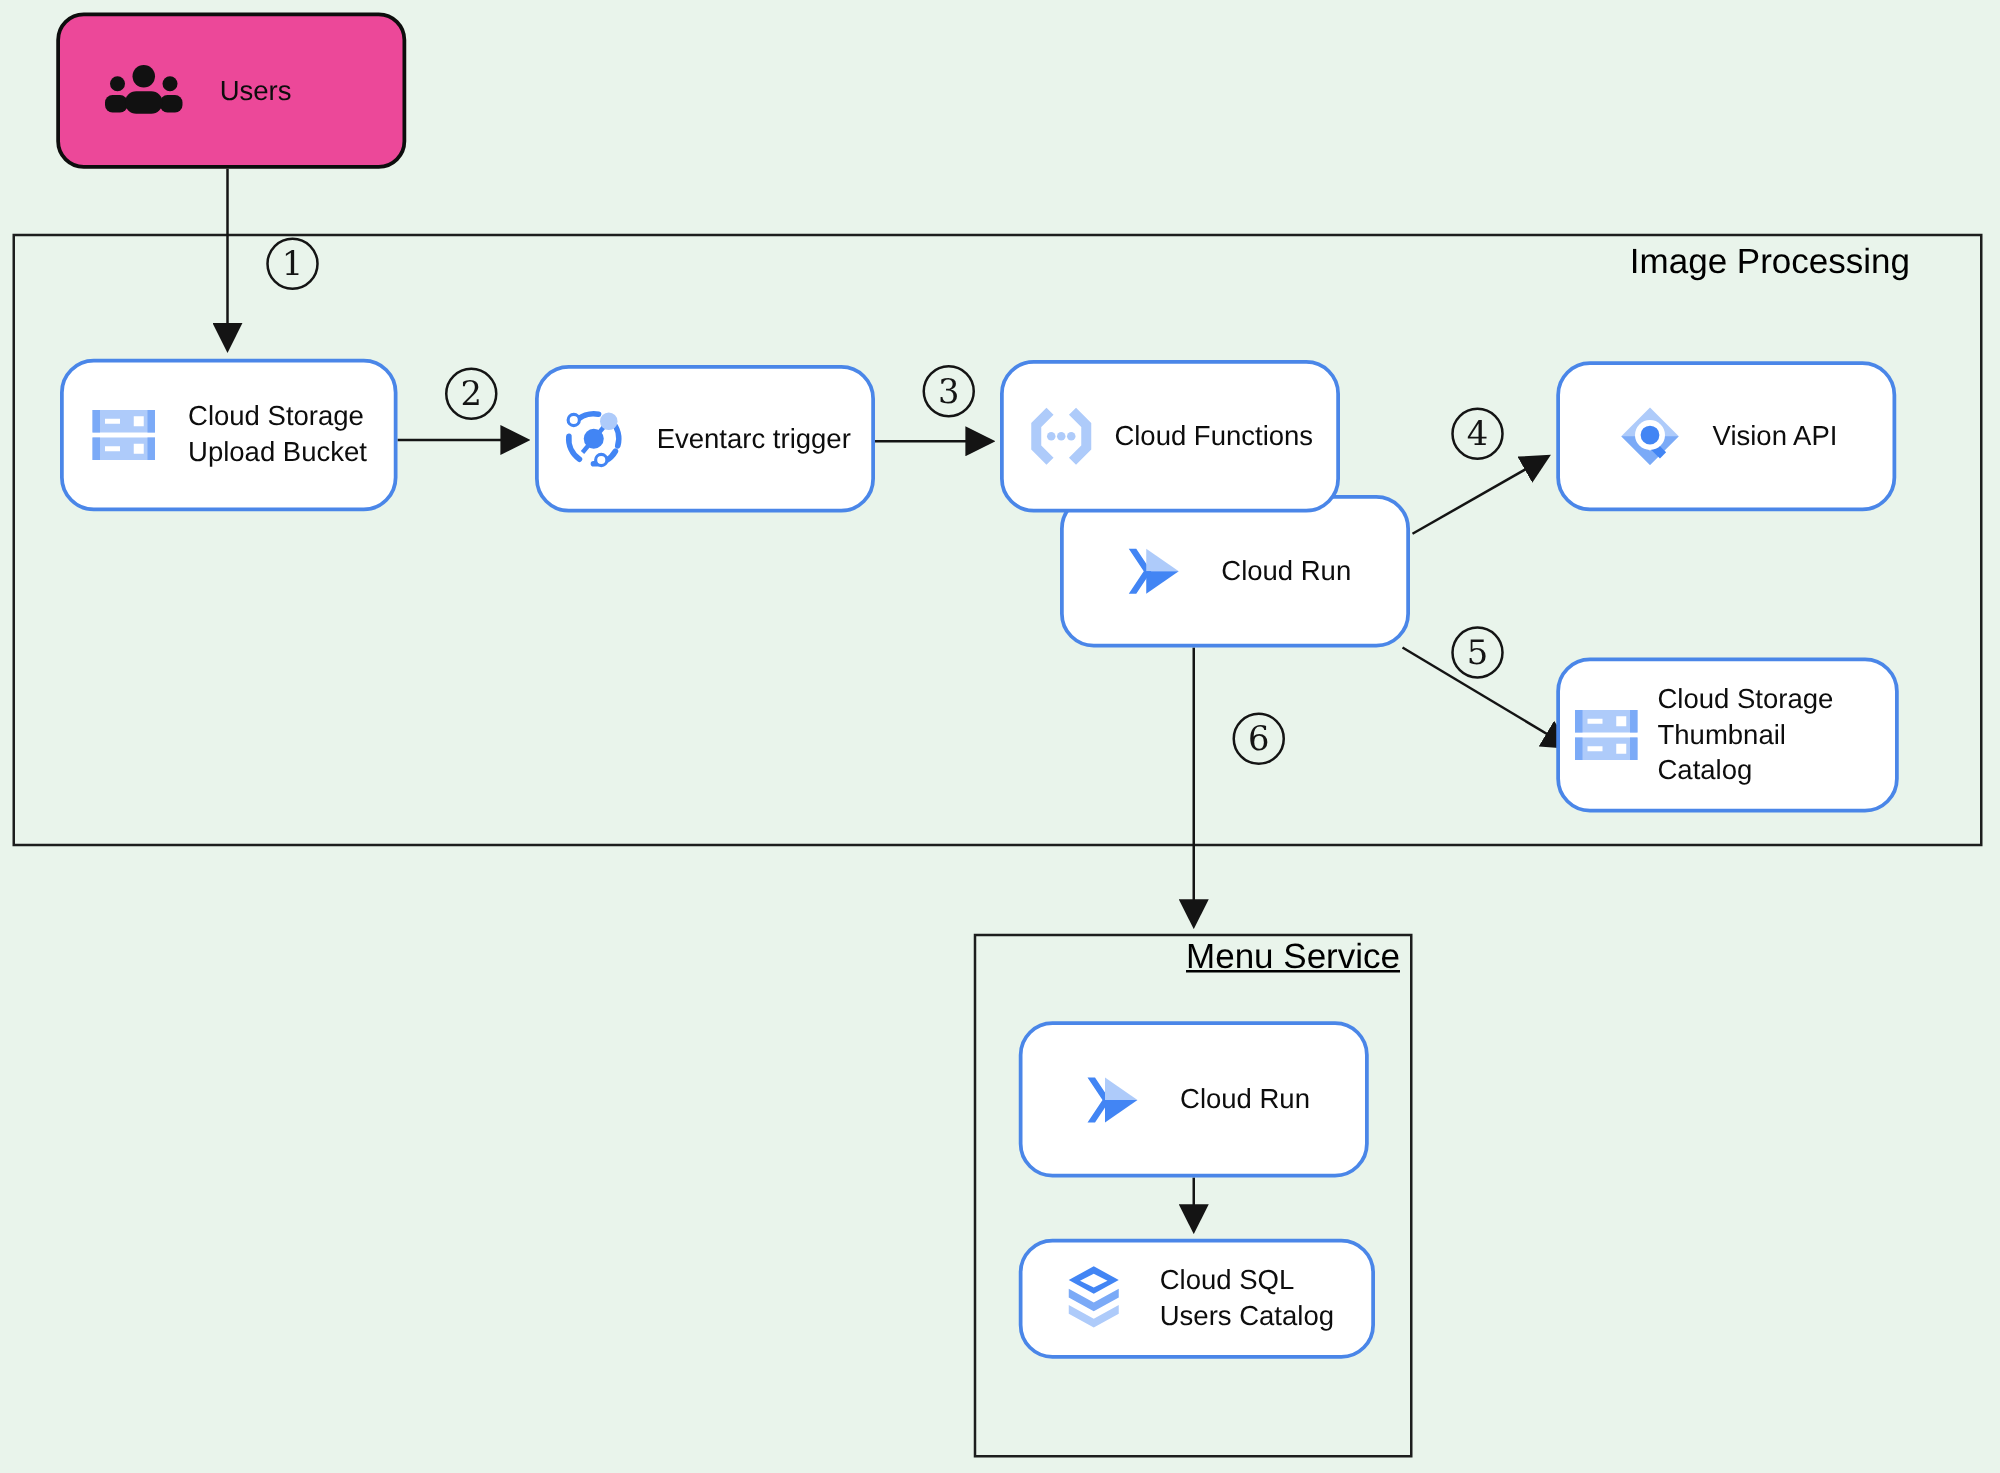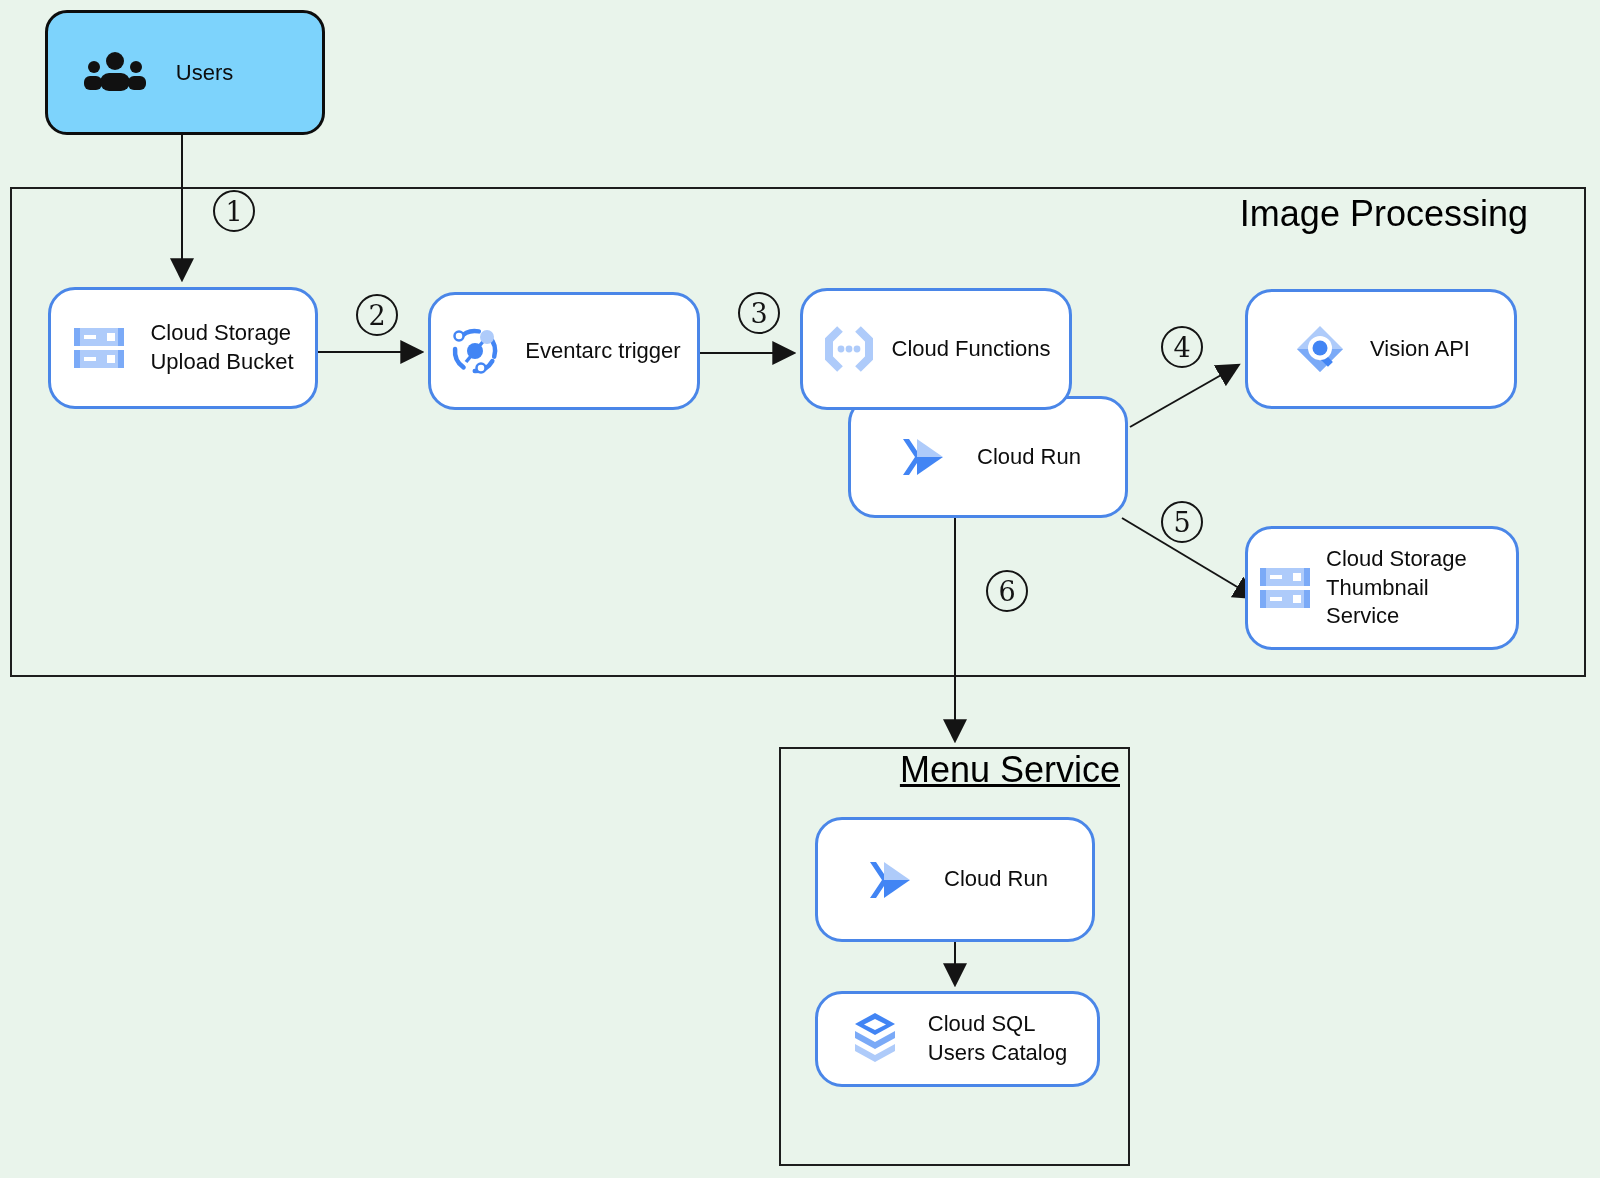--- a/index.html
+++ b/index.html
@@ -1,28 +1,28 @@
 <!DOCTYPE html>
 <html><head>
 <meta charset="utf-8">
 <style>
   html,body{margin:0;padding:0;background:#e9f4eb;}
   .canvas{position:relative;width:1600px;height:1178px;background:#e9f4eb;
           font-family:"Liberation Sans",sans-serif;overflow:hidden;}
   .container-box{position:absolute;border:2px solid #1d1d1d;box-sizing:border-box;z-index:0;}
-  .container-label{position:absolute;font-size:36px;color:#000;white-space:nowrap;}
+  .container-label{position:absolute;font-size:28px;color:#000;white-space:nowrap;}
   .arrow-layer{position:absolute;left:0;top:0;z-index:1;}
   .node{position:absolute;background:#ffffff;border:3.5px solid #4a86e8;border-radius:27px;
         box-sizing:border-box;display:flex;align-items:center;justify-content:center;
         gap:22px;z-index:2;padding:0 10px;}
   .node.under{z-index:2;}
   .node.over{z-index:3;}
   .node-label{font-size:22px;color:#0d0d0d;line-height:1.3;}
   .node-label span{display:block;}
-  .users-box{position:absolute;left:45px;top:10px;width:280px;height:125px;background:#7dd3fc;
+  .users-box{position:absolute;left:45px;top:10px;width:280px;height:125px;background:#ec4899;
              border:3px solid #0d0d0d;border-radius:22px;box-sizing:border-box;display:flex;
              align-items:center;justify-content:center;gap:28px;padding-right:55px;z-index:2;}
   .users-label{font-size:22px;color:#0d0d0d;}
   .badge{position:absolute;width:42px;height:42px;border:2.5px solid #141414;border-radius:50%;
          box-sizing:border-box;display:flex;align-items:center;justify-content:center;
          font-size:27px;font-family:"DejaVu Serif",serif;color:#141414;z-index:4;
          background:transparent;}
   .icon{flex:0 0 auto;display:block;}
 </style>
 </head>
@@ -145,21 +145,21 @@
       <rect x="12" y="13" width="12" height="4" fill="#ffffff"></rect>
       <rect x="35" y="11" width="8" height="8" fill="#ffffff"></rect>
       <rect x="2" y="28" width="50" height="18" fill="#aecbfa"></rect>
       <rect x="2" y="28" width="6" height="18" fill="#7baaf7"></rect>
       <rect x="46" y="28" width="6" height="18" fill="#7baaf7"></rect>
       <rect x="12" y="35" width="12" height="4" fill="#ffffff"></rect>
       <rect x="35" y="33" width="8" height="8" fill="#ffffff"></rect>
     </svg>
     <div class="node-label">
       <span>Cloud Storage</span>
-      <span>Thumbnail Service</span>
+      <span>Thumbnail Catalog</span>
     </div>
   </div>
 
   <div class="node" style="left:815px;top:817px;width:280px;height:125px;gap:30px;">
     <svg class="icon" width="52" height="46" viewBox="0 0 52 46">
       <polygon points="8,5 20,23 8,41 14,41 26,23 14,5" fill="#4285f4"></polygon>
       <polygon points="22,5 48,23 22,23" fill="#aecbfa"></polygon>
       <polygon points="22,23 48,23 22,41" fill="#4285f4"></polygon>
     </svg>
     <div class="node-label">

